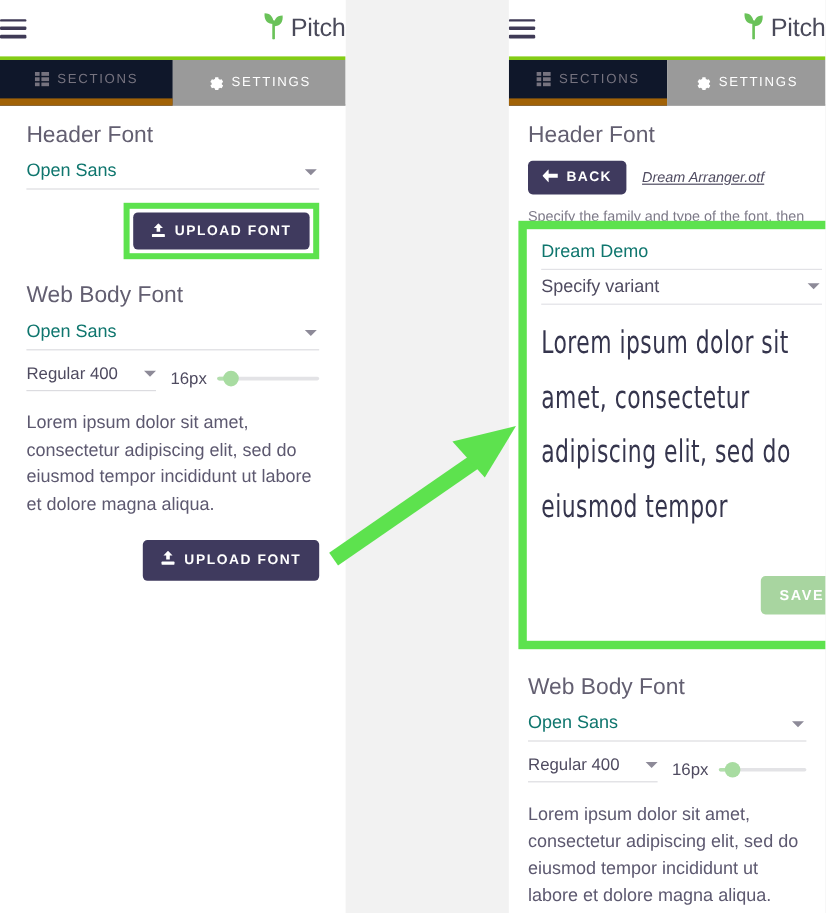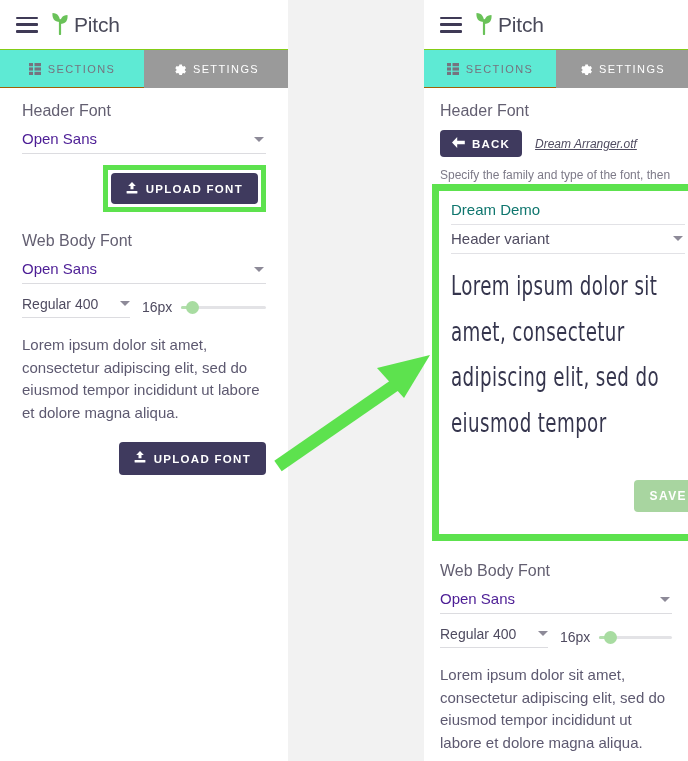--- a/index.html
+++ b/index.html
@@ -21,25 +21,25 @@
     top: 0;
     background: #ffffff;
     overflow: hidden;
   }
   .panel-left  { left: 0;   width: 288px; height: 761px; }
   .panel-right { left: 424px; width: 264px; height: 761px; }
 
   .topbar {
     height: 50px;
     background: #ffffff;
-    border-bottom: 1px solid #84cc16;
+    border-bottom: 3px solid #84cc16;
     display: flex;
     align-items: center;
-    padding-left: 16px;
     box-sizing: border-box;
+    justify-content: space-between;
   }
   .hamburger {
     width: 22px; height: 16px;
     display: flex; flex-direction: column; justify-content: space-between;
     margin-right: 12px;
   }
   .hamburger i {
     display: block; height: 2.5px; background: #3f3a56; border-radius: 1px;
   }
   .brand {
@@ -52,52 +52,52 @@
   
   .tabs { display: flex; height: 38px; background: #f7f7f7; }
   .tab {
     flex: 1 1 50%;
     display: flex; align-items: center; justify-content: center;
     gap: 7px;
     font-size: 11px;
     letter-spacing: 1.4px;
     text-transform: uppercase;
     color: #76737f;
-    background: #5eead4;
-    border-bottom: 1px solid #a16207;
+    background: #0f172a;
+    border-bottom: 6px solid #a16207;
     box-sizing: border-box;
     cursor: pointer;
   }
   .tab.active {
     background: #9a9a9a;
     color: #ffffff;
     border-bottom: 1px solid #9a9a9a;
   }
   .tab svg { display: block; }
 
   
   .body {
     padding: 14px 22px 0 22px;
     box-sizing: border-box;
     position: relative;
   }
   .panel-right .body { padding: 14px 16px 0 16px; }
 
   .field-label {
-    font-size: 16px;
+    font-size: 19px;
     color: #635f71;
     margin-bottom: 10px;
   }
   .select-row {
     position: relative;
     border-bottom: 1px solid #dcdce0;
     padding-bottom: 5px;
     margin-bottom: 11px;
   }
-  .select-row .val { font-size: 15px; color: #4c1d95; }
+  .select-row .val { font-size: 15px; color: #0f766e; }
   .caret {
     position: absolute; right: 2px; top: 7px;
     width: 0; height: 0;
     border-left: 5px solid transparent;
     border-right: 5px solid transparent;
     border-top: 5px solid #8d8a98;
   }
   .row2 { display: flex; align-items: flex-end; gap: 12px; margin-bottom: 14px; }
   .variant {
     position: relative;
@@ -416,21 +416,21 @@
 
       <div class="hint">Specify the family and type of the font, then click save.</div>
     </div>
 
     <div class="green-frame">
       <div class="green-frame-inner">
         <div class="ghost-input">
           <span>Dream Demo</span>
         </div>
         <div class="sel-variant">
-          <span>Header variant</span>
+          <span>Specify variant</span>
           <span class="caret"></span>
         </div>
         <div class="dream-preview">Lorem ipsum dolor sit amet, consectetur adipiscing elit, sed do eiusmod tempor</div>
       </div>
       <div class="save-btn">
         <span>SAVE</span>
       </div>
     </div>
 
     <div class="body" style="position:absolute; top:548px; left:0; width:264px;">

